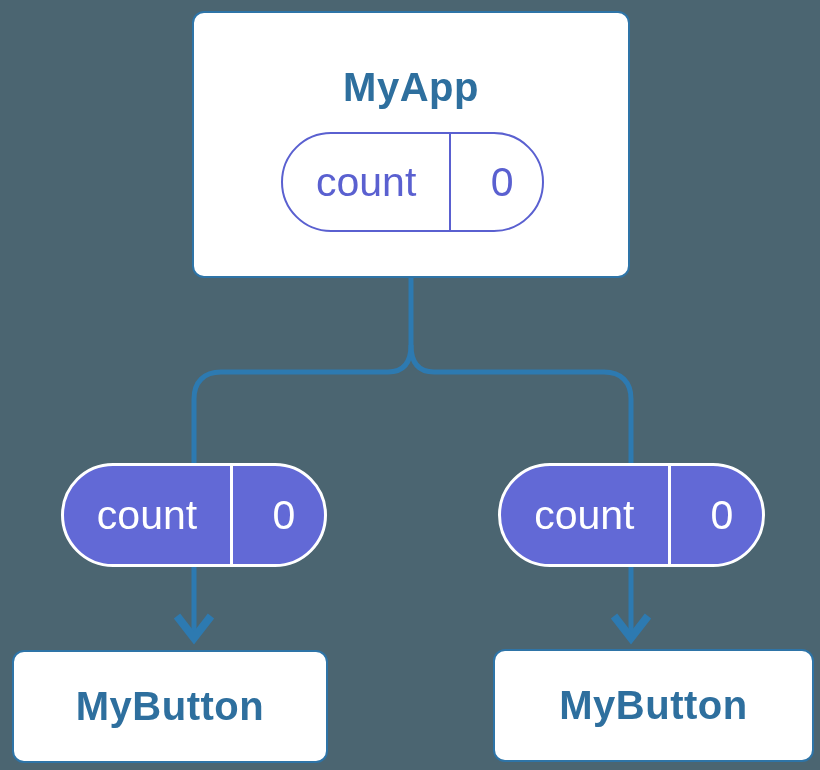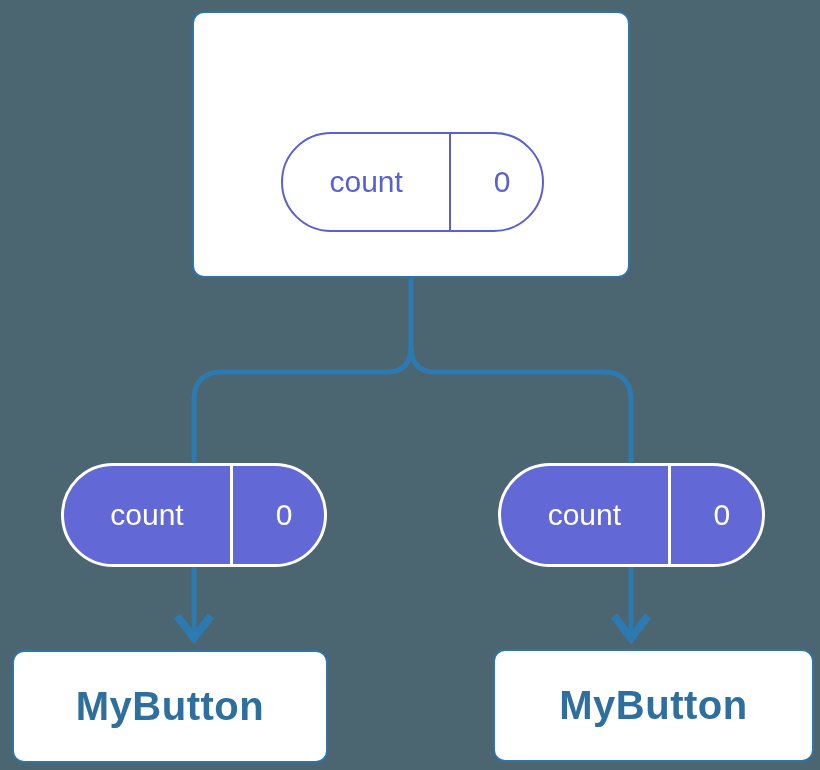--- a/index.html
+++ b/index.html
@@ -61,21 +61,21 @@
     align-items: center;
     justify-content: center;
     border-radius: 12px;
   }
   .leaf-left  { left: 12px;  top: 650px; width: 316px; height: 113px; }
   .leaf-right { left: 493px; top: 649px; width: 321px; height: 113px; }
   .pill {
     display: flex;
     border-radius: 60px;
     overflow: hidden;
-    font-size: 30px;
+    font-size: 41px;
     z-index: 1;
     gap: 11px;
   }
   .pill-name {
     width: 65%;
     display: flex;
     align-items: center;
     justify-content: center;
   }
   .pill-value {
@@ -110,20 +110,21 @@
 
   <svg class="connector-svg" viewBox="0 0 820 770" aria-hidden="true">
     <path class="line" d="M411 276 L411 345"></path>
     <path class="line" d="M411 345 C411 363 403 372 388 372 L221 372 C204 372 194 382 194 399 L194 634"></path>
     <path class="line" d="M411 345 C411 363 419 372 434 372 L604 372 C621 372 631 382 631 399 L631 634"></path>
     <path class="head" d="M177 616 L194 638 L211 616"></path>
     <path class="head" d="M614 616 L631 638 L648 616"></path>
   </svg>
 
   <div class="card root-card">
+    <div class="card-title">MyApp</div>
     <div class="pill pill-outline">
       <div class="pill-name">count</div>
       <div class="pill-value">0</div>
     </div>
   </div>
 
   <div class="pill pill-filled pill-left">
     <div class="pill-name">count</div>
     <div class="pill-value">0</div>
   </div>

